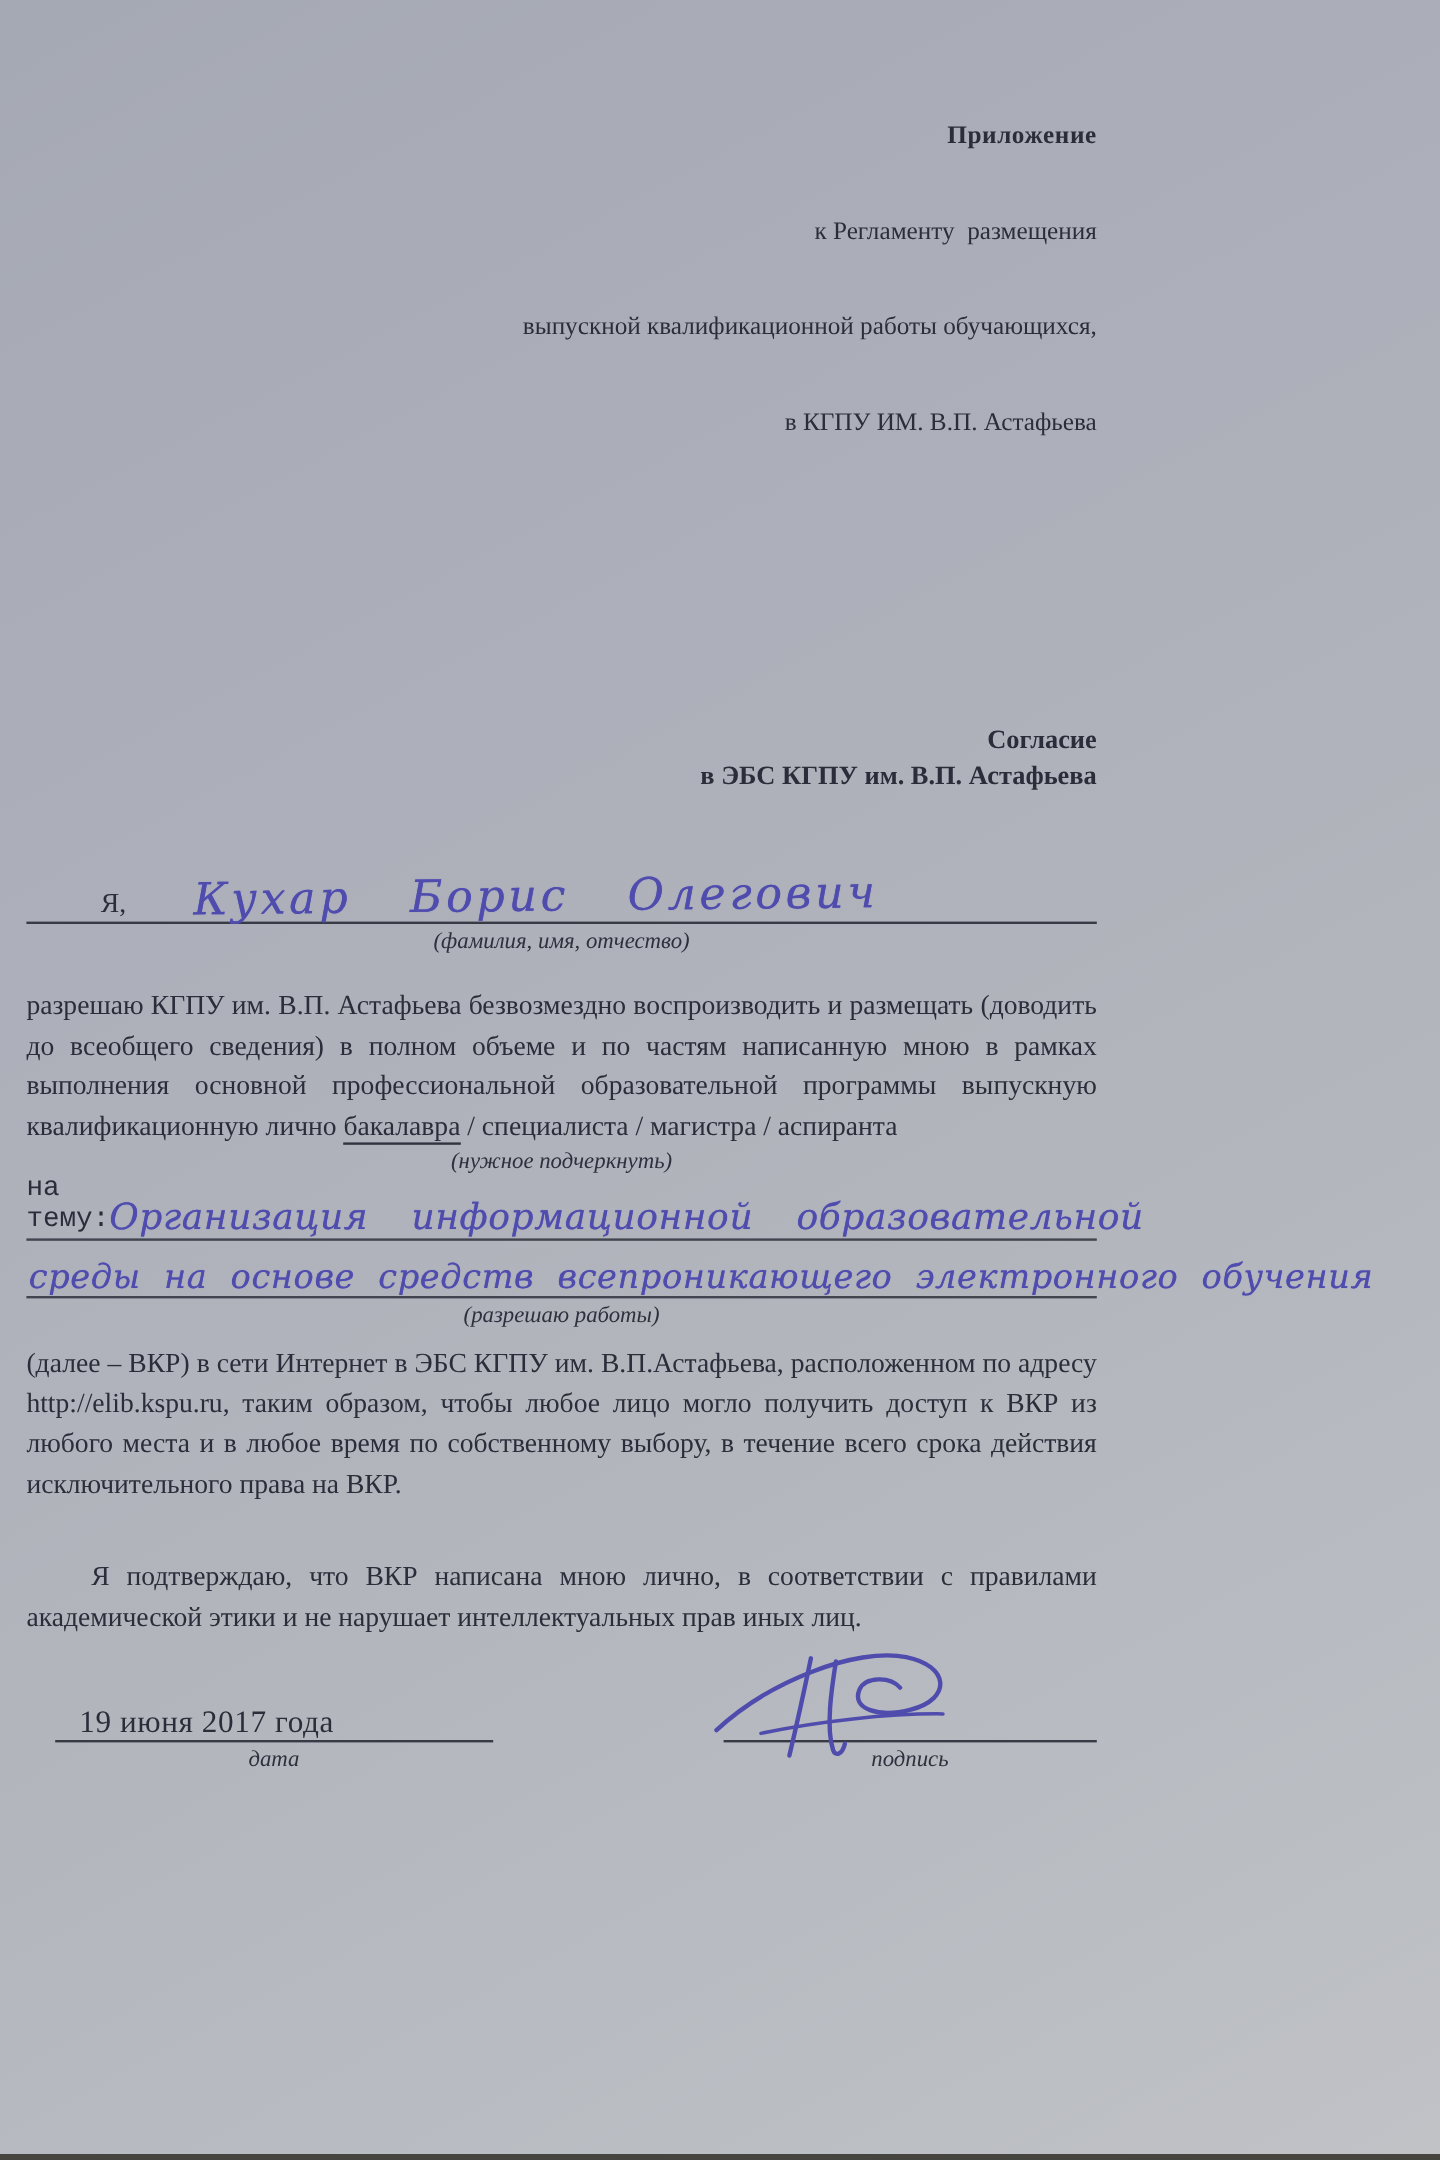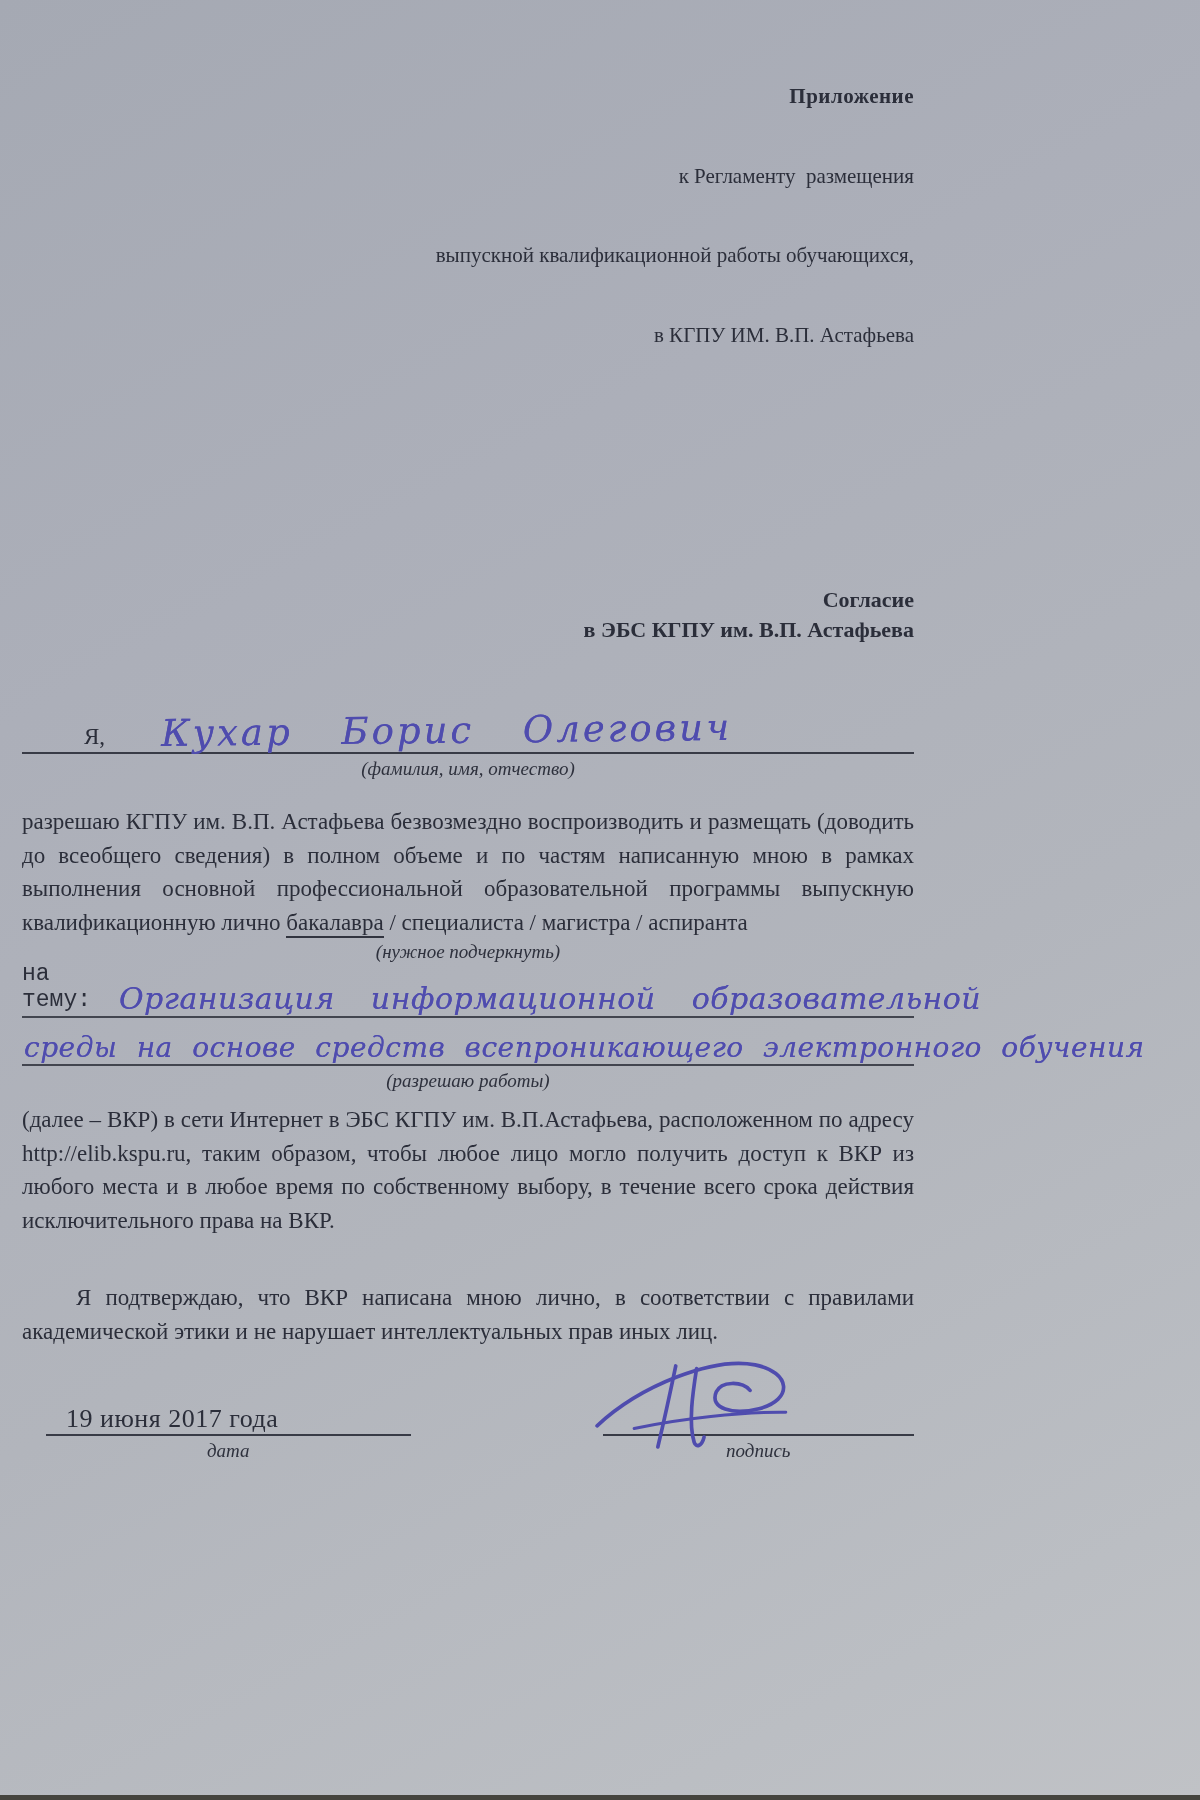--- a/index.html
+++ b/index.html
@@ -6,21 +6,21 @@
   body{
     width:1200px;height:1800px;
     font-family:"Liberation Serif","DejaVu Serif",serif;
     background:#8d9099;
   }
   .page{
     position:relative;width:1200px;height:1800px;overflow:hidden;
     background:linear-gradient(152deg,#a5a9b3 0%,#acafb9 30%,#b2b5bc 60%,#bbbec3 88%,#c0c2c6 100%);
     color:#2b2e3a;
   }
-  .content{position:absolute;left:22px;top:0;width:892px;}
+  .content{position:absolute;left:22px;top:16px;width:892px;}
 
   
   .hdr{margin-top:30px;text-align:right;font-size:21px;line-height:26.5px;white-space:pre-wrap;}
   .hdr .l0{font-weight:bold;letter-spacing:.5px;}
 
   
   .title-block{margin-top:184px;text-align:right;font-weight:bold;font-size:22px;line-height:29.5px;}
 
   
   .ink{
@@ -45,21 +45,21 @@
   .p-permission{margin-top:24px;}
   .u-choice{border-bottom:2px solid #31343f;padding-bottom:1px;}
   .note-caption{margin-top:1px;}
 
   
   .theme-line{border-bottom:2px solid #42454f;display:flex;align-items:flex-end;}
   .theme-line1{height:50px;margin-top:2px;}
   .theme-line2{height:46px;}
   .theme-label{font-size:23px;padding-bottom:3px;font-family:Liberation Mono, monospace;}
   .theme-hand{font-size:28px;word-spacing:10px;letter-spacing:.5px;white-space:nowrap;}
-  .theme-line1 .theme-hand{margin-left:28px;font-size:30px;word-spacing:26px;}
+  .theme-line1 .theme-hand{font-size:30px;word-spacing:26px;}
   .theme-line2 .theme-hand{margin-left:2px;}
 
   .p-vkr{margin-top:10px;}
   .p-confirm{margin-top:44px;text-indent:54px;}
 
   
   .sign-row{margin-top:46px;display:flex;align-items:flex-end;}
   .date-block{width:412px;margin-left:24px;}
   .date-line{border-bottom:2px solid #383b46;height:40px;display:flex;align-items:flex-end;}
   .date-value{font-size:26px;margin-left:20px;letter-spacing:.5px;}

